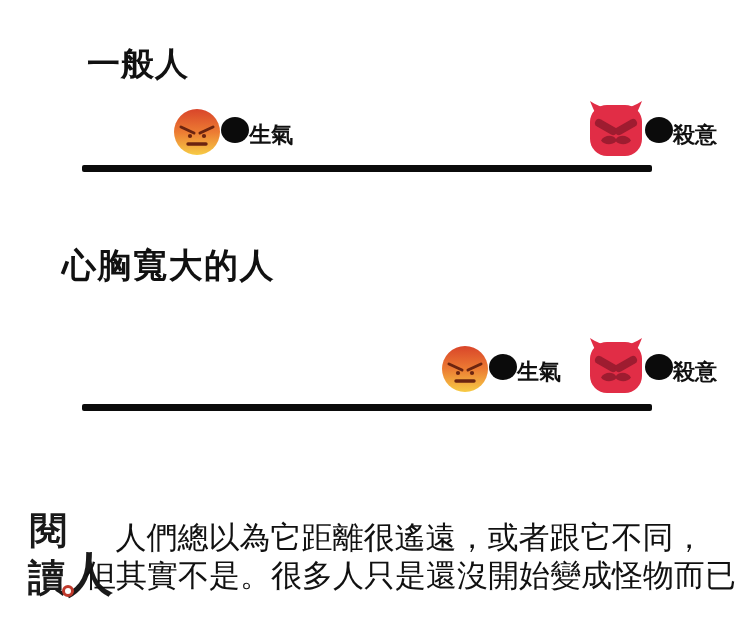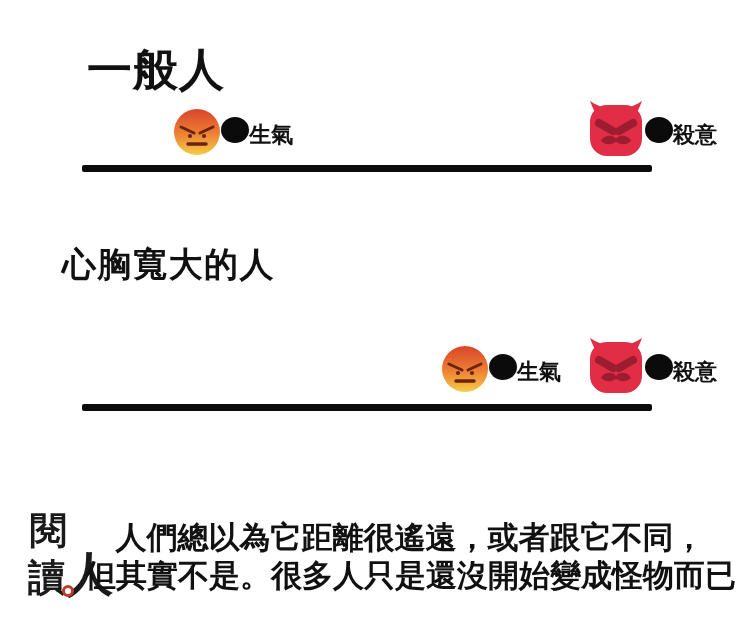--- a/index.html
+++ b/index.html
@@ -11,22 +11,22 @@
     font-family:"Liberation Sans", sans-serif;
     color:#0b0b0b;
   }
   .section-title{
     position:absolute;
     font-weight:900;
     color:#111;
     line-height:1;
     white-space:nowrap;
   }
-  #title-1{left:87px;top:47px;font-size:45px;letter-spacing:1px;}
-  #title-2{left:62px;top:248px;font-size:34px;letter-spacing:1.5px;font-family:Liberation Serif, serif;}
+  #title-1{left:87px;top:47px;font-size:33px;letter-spacing:1px;}
+  #title-2{left:62px;top:248px;font-size:34px;letter-spacing:1.5px;}
 
   .hline{
     position:absolute;
     height:7px;
     background:#0b0b0b;
     border-radius:2px;
   }
   #line-1{left:82px;top:165px;width:570px;}
   #line-2{left:82px;top:404px;width:570px;}
 
@@ -56,21 +56,21 @@
     font-size:22px;
     font-weight:900;
     color:#111;
     white-space:nowrap;
   }
 
   .quote-line{
     position:absolute;
     left:85px;width:650px;
     text-align:center;
-    font-weight:700;
+    font-weight:400;
     color:#111;
     font-size:31px;
     line-height:1;
     white-space:nowrap;
   }
   #quote-1{top:522px;}
   #quote-2{top:560px;}
 
   #logo{
     position:absolute;

